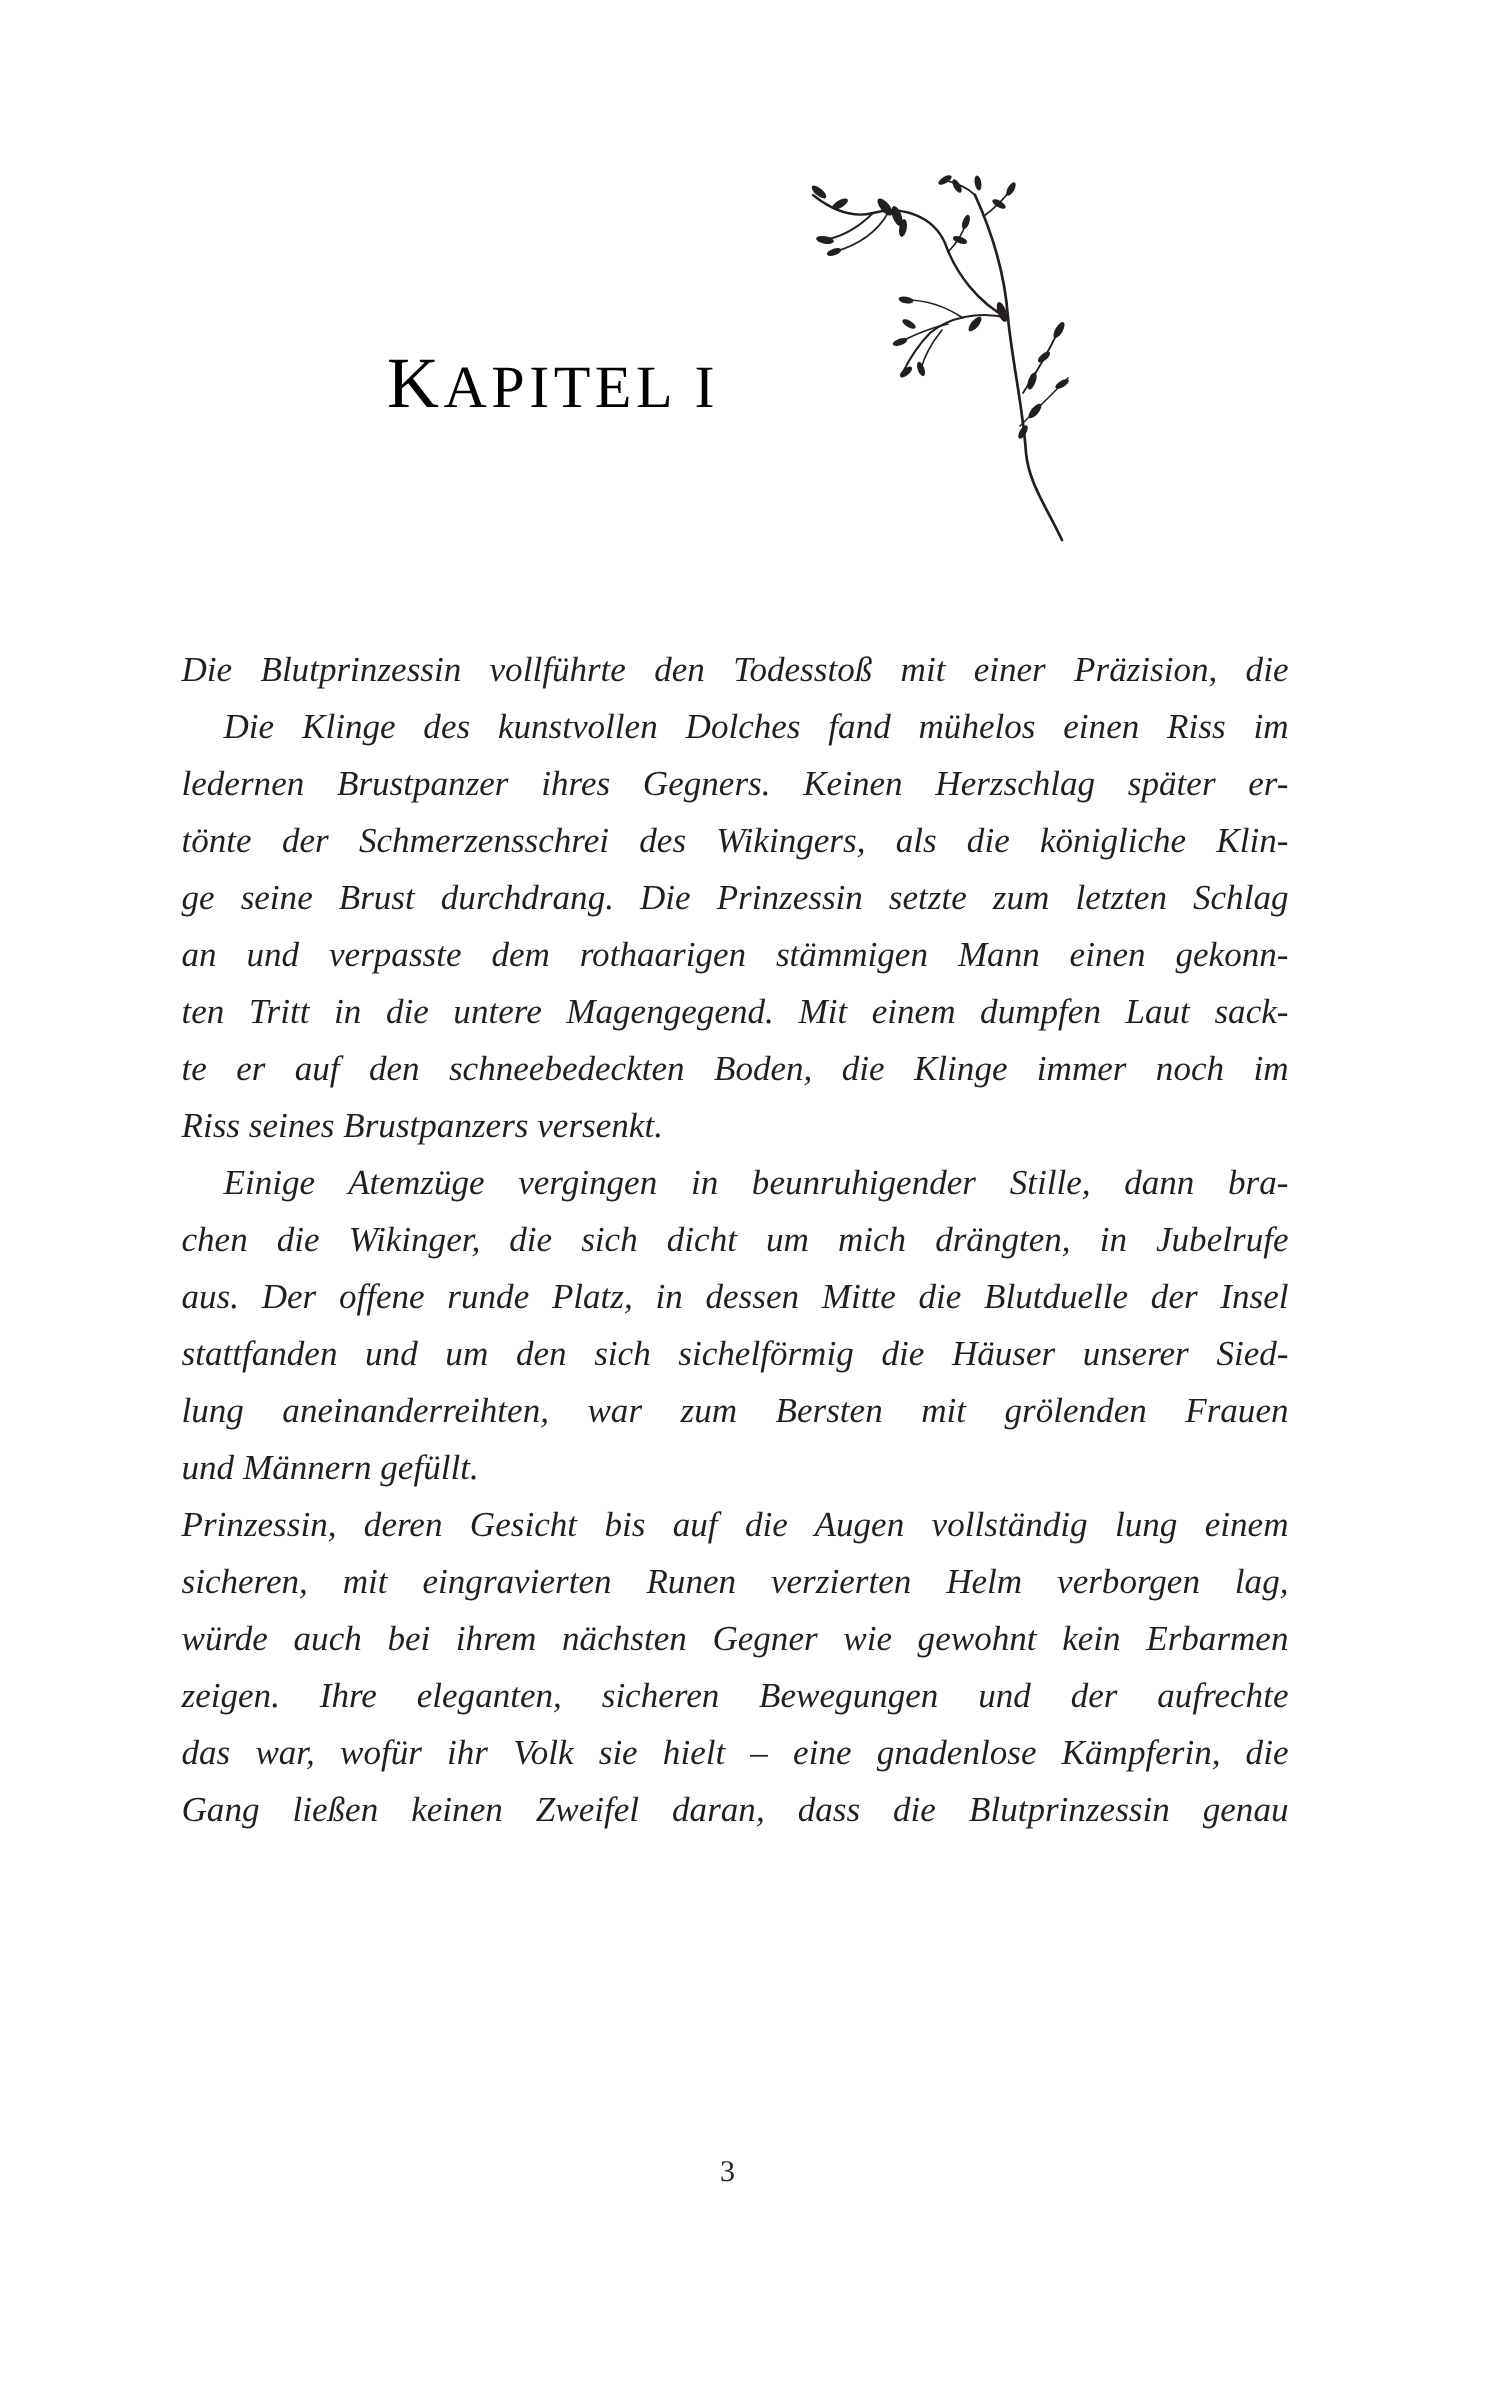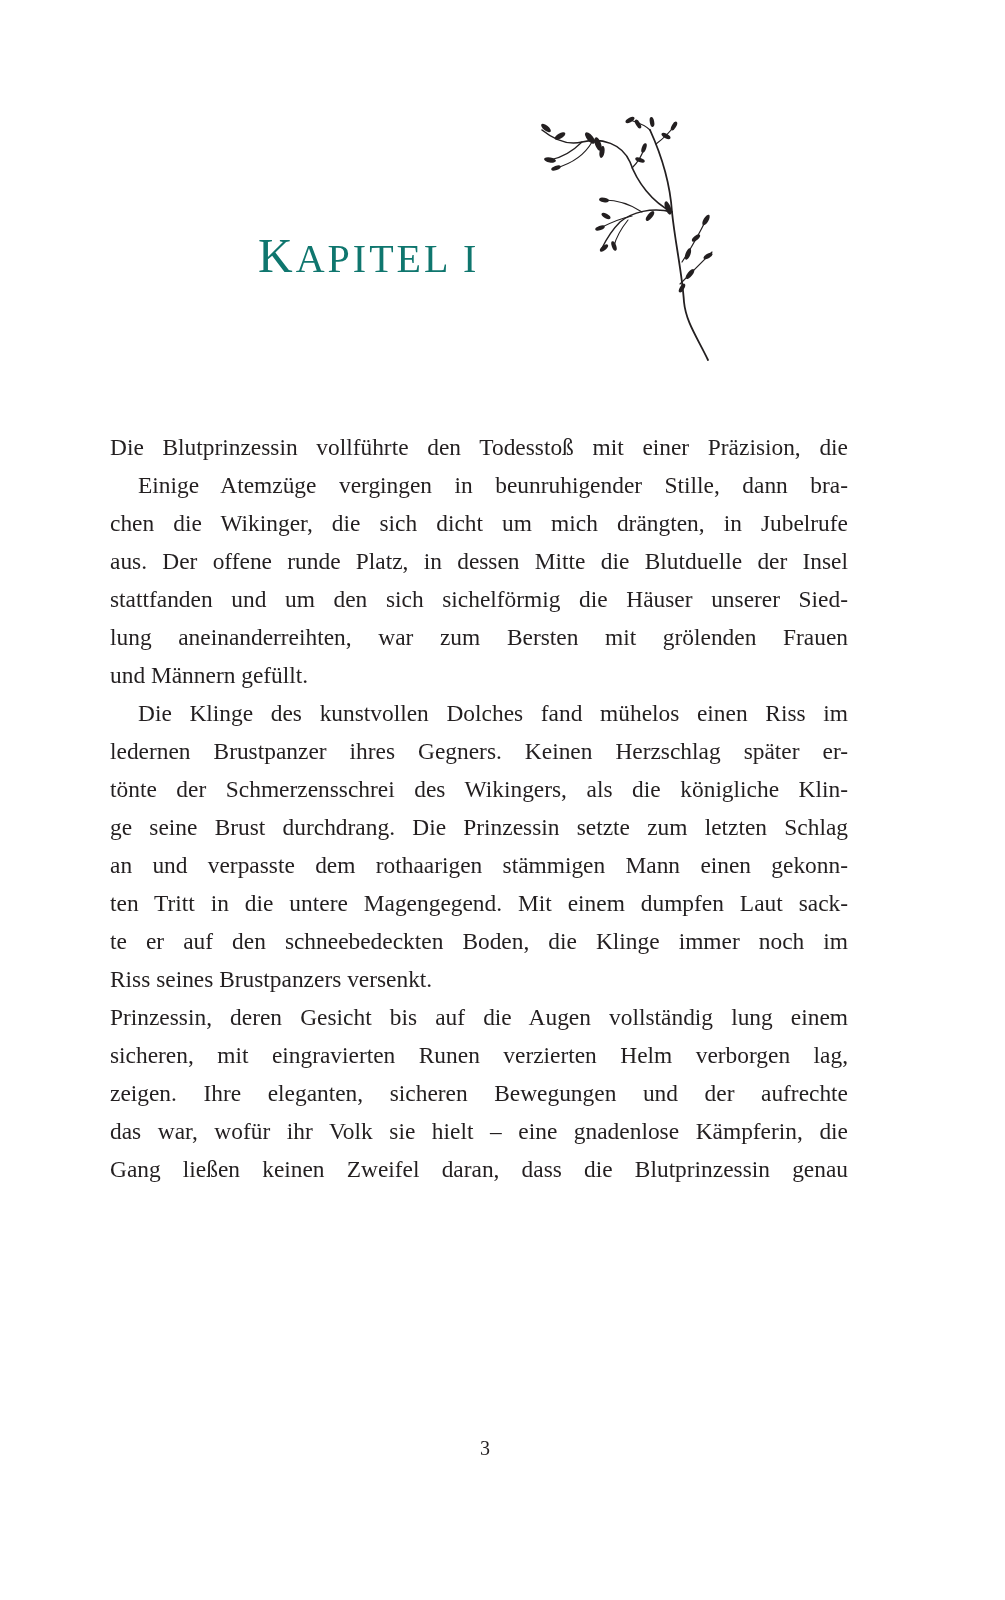--- a/index.html
+++ b/index.html
@@ -21,40 +21,41 @@
       width: 1005px;
       height: 1600px;
     }
     .chapter-title {
       position: absolute;
       left: 258px;
       top: 232px;
       font-size: 40px;
       letter-spacing: 3px;
       font-weight: normal;
-      color: #0f766e;
+      color: #000000;
       margin: 0;
       line-height: 1;
       white-space: nowrap;
     }
     .chapter-title .first {
       font-size: 48px;
     }
     .ornament {
       position: absolute;
       left: 532px;
       top: 112px;
       width: 190px;
       height: 250px;
     }
     .body-text {
       position: absolute;
-      left: 110px;
+      left: 121px;
       top: 428px;
       width: 738px;
+      font-style: italic;
     }
     .line {
       display: block;
       height: 38px;
       line-height: 38px;
       font-size: 23.4px;
       white-space: nowrap;
       text-align: justify;
       text-align-last: justify;
     }
@@ -133,42 +134,43 @@
     </g>
   </svg>
 
   <div class="body-text">
 
     <div>
       <span class="line">Die Blutprinzessin vollführte den Todesstoß mit einer Präzision, die</span>
     </div>
 
     <div>
-      <span class="line indent">Einige Atemzüge vergingen in beunruhigender Stille, dann bra-</span>
-      <span class="line">chen die Wikinger, die sich dicht um mich drängten, in Jubelrufe</span>
-      <span class="line">aus. Der offene runde Platz, in dessen Mitte die Blutduelle der Insel</span>
-      <span class="line">stattfanden und um den sich sichelförmig die Häuser unserer Sied-</span>
-      <span class="line">lung aneinanderreihten, war zum Bersten mit grölenden Frauen</span>
-      <span class="line last">und Männern gefüllt.</span>
-    </div>
-
-    <div>
       <span class="line indent">Die Klinge des kunstvollen Dolches fand mühelos einen Riss im</span>
       <span class="line">ledernen Brustpanzer ihres Gegners. Keinen Herzschlag später er-</span>
       <span class="line">tönte der Schmerzensschrei des Wikingers, als die königliche Klin-</span>
       <span class="line">ge seine Brust durchdrang. Die Prinzessin setzte zum letzten Schlag</span>
       <span class="line">an und verpasste dem rothaarigen stämmigen Mann einen gekonn-</span>
       <span class="line">ten Tritt in die untere Magengegend. Mit einem dumpfen Laut sack-</span>
       <span class="line">te er auf den schneebedeckten Boden, die Klinge immer noch im</span>
       <span class="line last">Riss seines Brustpanzers versenkt.</span>
     </div>
 
     <div>
+      <span class="line indent">Einige Atemzüge vergingen in beunruhigender Stille, dann bra-</span>
+      <span class="line">chen die Wikinger, die sich dicht um mich drängten, in Jubelrufe</span>
+      <span class="line">aus. Der offene runde Platz, in dessen Mitte die Blutduelle der Insel</span>
+      <span class="line">stattfanden und um den sich sichelförmig die Häuser unserer Sied-</span>
+      <span class="line">lung aneinanderreihten, war zum Bersten mit grölenden Frauen</span>
+      <span class="line last">und Männern gefüllt.</span>
+    </div>
+
+    <div>
       <span class="line">Prinzessin, deren Gesicht bis auf die Augen vollständig lung einem</span>
       <span class="line">sicheren, mit eingravierten Runen verzierten Helm verborgen lag,</span>
+      <span class="line">würde auch bei ihrem nächsten Gegner wie gewohnt kein Erbarmen</span>
       <span class="line">zeigen. Ihre eleganten, sicheren Bewegungen und der aufrechte</span>
       <span class="line">das war, wofür ihr Volk sie hielt – eine gnadenlose Kämpferin, die</span>
       <span class="line">Gang ließen keinen Zweifel daran, dass die Blutprinzessin genau</span>
     </div>
   </div>
 
   <div class="page-number">3</div>
 </div>
 
 </body></html>

